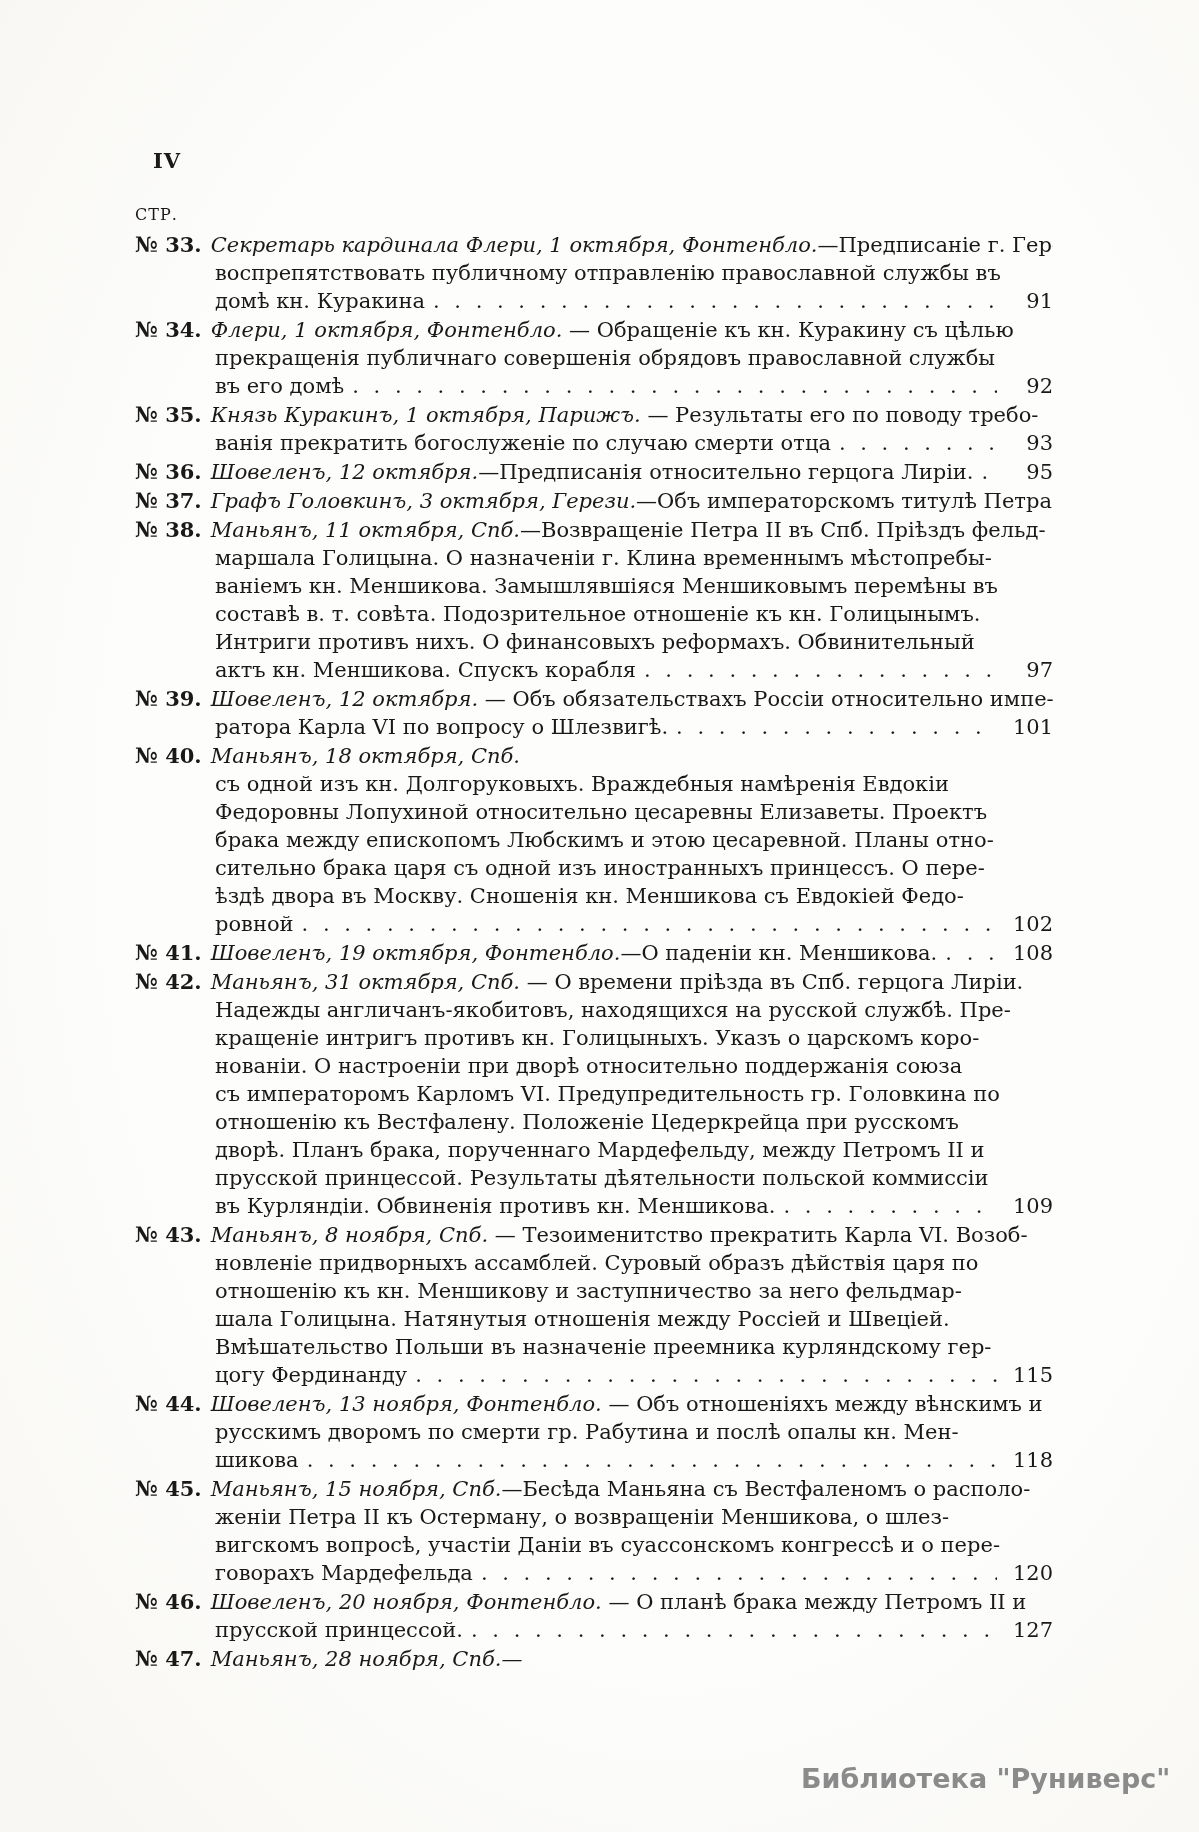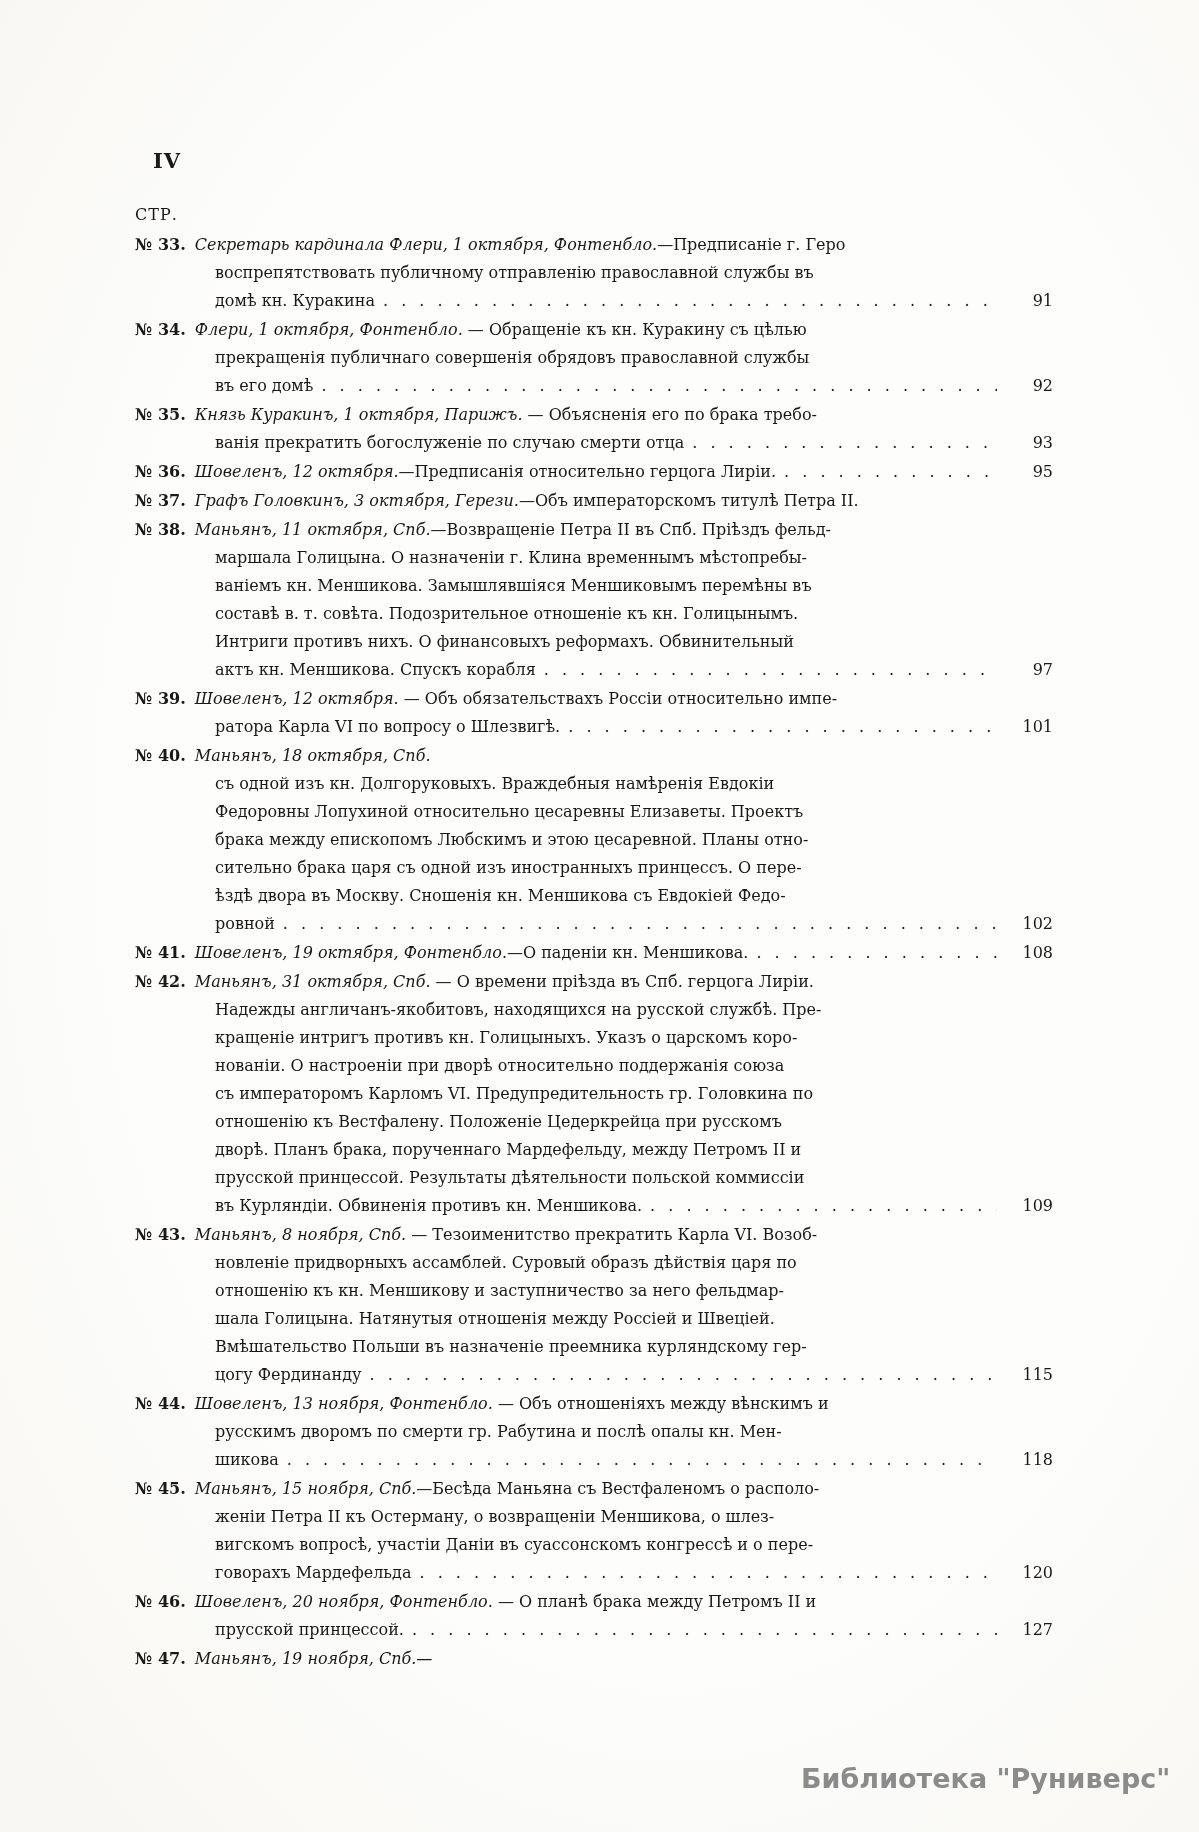--- a/index.html
+++ b/index.html
@@ -21,21 +21,21 @@
     position:absolute;left:135px;top:205px;width:918px;
     font-size:16px;letter-spacing:1px;
   }
   .toc{
     position:absolute;left:135px;top:231px;width:918px;
   }
   .entry{margin-top:1px;}
   .entry:first-child{margin-top:0;}
   .line{
     display:flex;align-items:flex-end;
-    line-height:28px;font-size:16px;
+    line-height:28px;font-size:21px;
     overflow:hidden;
   }
   .line.cont{padding-left:80px;}
   .num{white-space:pre;font-weight:bold;margin-right:9px;}
   .head{white-space:pre;font-style:italic;}
   .txt{white-space:pre;}
   .leader{
     flex:1;min-width:14px;
     overflow:hidden;white-space:nowrap;
     letter-spacing:4px;
@@ -83,21 +83,21 @@
         <div class="line cont">
           <span class="txt">въ его домѣ</span>
           <span class="leader"> . . . . . . . . . . . . . . . . . . . . . . . . . . . . . . . . . . . . . . . . . . . . . . . . . . . . . . . . . . . .</span>
           <span class="page-num">92</span>
         </div>
       </div>
       <div class="entry">
         <div class="line">
           <span class="num">№ 35.</span>
           <span class="head">Князь Куракинъ, 1 октября, Парижъ.</span>
-          <span class="txt"> — Объясненія его по брака требо-</span>
+          <span class="txt"> — Результаты его по поводу требо-</span>
         </div>
         <div class="line cont">
           <span class="txt">ванія прекратить богослуженіе по случаю смерти отца</span>
           <span class="leader"> . . . . . . . . . . . . . . . . . . . . . . . . . . . . . . . . . . . . . . . . . . . . . . . . . . . . . . . . . . . .</span>
           <span class="page-num">93</span>
         </div>
       </div>
       <div class="entry">
         <div class="line">
           <span class="num">№ 36.</span>
@@ -284,18 +284,18 @@
         </div>
         <div class="line cont">
           <span class="txt">прусской принцессой.</span>
           <span class="leader"> . . . . . . . . . . . . . . . . . . . . . . . . . . . . . . . . . . . . . . . . . . . . . . . . . . . . . . . . . . . .</span>
           <span class="page-num">127</span>
         </div>
       </div>
       <div class="entry">
         <div class="line">
           <span class="num">№ 47.</span>
-          <span class="head">Маньянъ, 19 ноября, Спб.—</span>
+          <span class="head">Маньянъ, 28 ноября, Спб.—</span>
         </div>
       </div>
     </div>
   <div class="watermark">Библиотека "Руниверс"</div>
 </div>
 
 </body></html>

